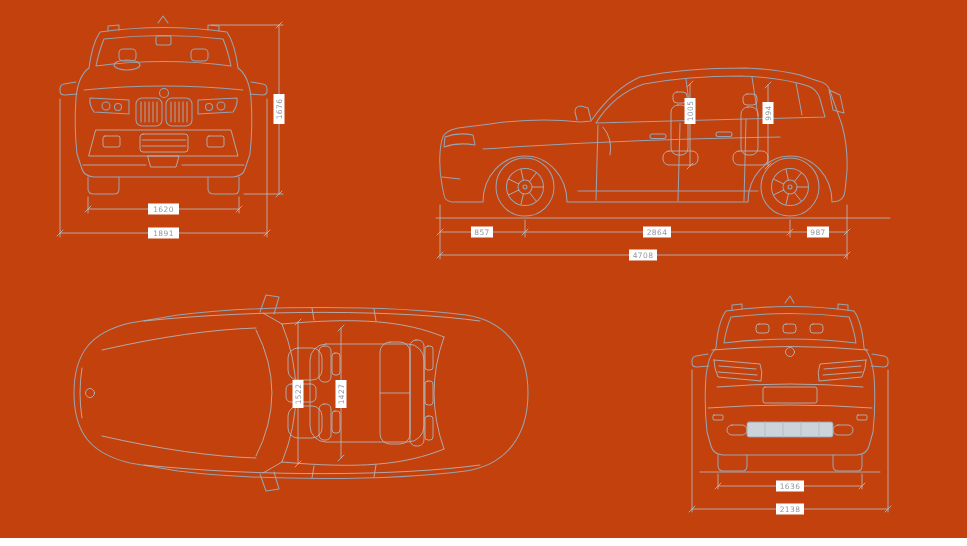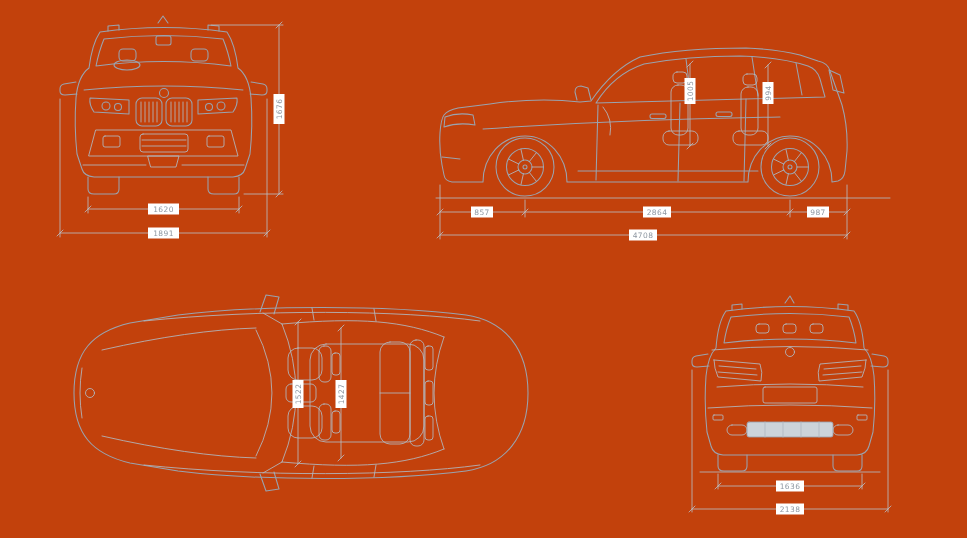--- a/index.html
+++ b/index.html
@@ -84,21 +84,21 @@
         <path d="M223,19 V188"></path>
         <path d="M220,22 L226,16 M220,191 L226,185"></path>
         <g transform="translate(223,103) rotate(-90)">
           <rect class="lbl" x="-15" y="-5.5" width="30" height="11"></rect>
           <text class="dimtext" x="0" y="2.8" text-anchor="middle">1676</text>
         </g>
       </g>
     </svg>
   </figure>
 
-  <figure style="left:428px;top:7px;width:470px;height:240px;">
+  <figure style="left:428px;top:27px;width:470px;height:240px;">
     <svg width="470" height="240" viewBox="0 0 470 240">
       <path class="cd" d="M8,191 H462"></path>
       <g class="cl">
         <path d="M16,108 Q13,112 12,126 Q11,142 14,158 L16,168 Q17,174 24,175 L55,175 A42,46 0 0 1 139,175 L320,175 A42,46 0 0 1 404,175 L410,174 Q416,172 417,164 L419,144 Q420,120 414,98 L402,64 Q400,56 390,54 L372,48 Q348,42 318,41 Q255,41 212,50 Q185,62 163,94 L152,95 Q110,90 62,97 L30,101 Q20,103 16,108 Z"></path>
         <path d="M168,96 Q186,67 216,57 Q260,49 312,49 Q352,50 380,59 Q389,62 392,72 L397,90 Z"></path>
         <path d="M258,52 L263,91 M324,50 L330,89 M368,56 L374,88"></path>
         <path d="M149,93 L147,85 Q147,79 153,79 L160,81 L163,93"></path>
         <path d="M170,98 L168,173 M252,96 L250,174 M318,92 L316,174"></path>
         <rect x="222" y="107" width="16" height="4.5" rx="2"></rect>
         <rect x="288" y="105" width="16" height="4.5" rx="2"></rect>

